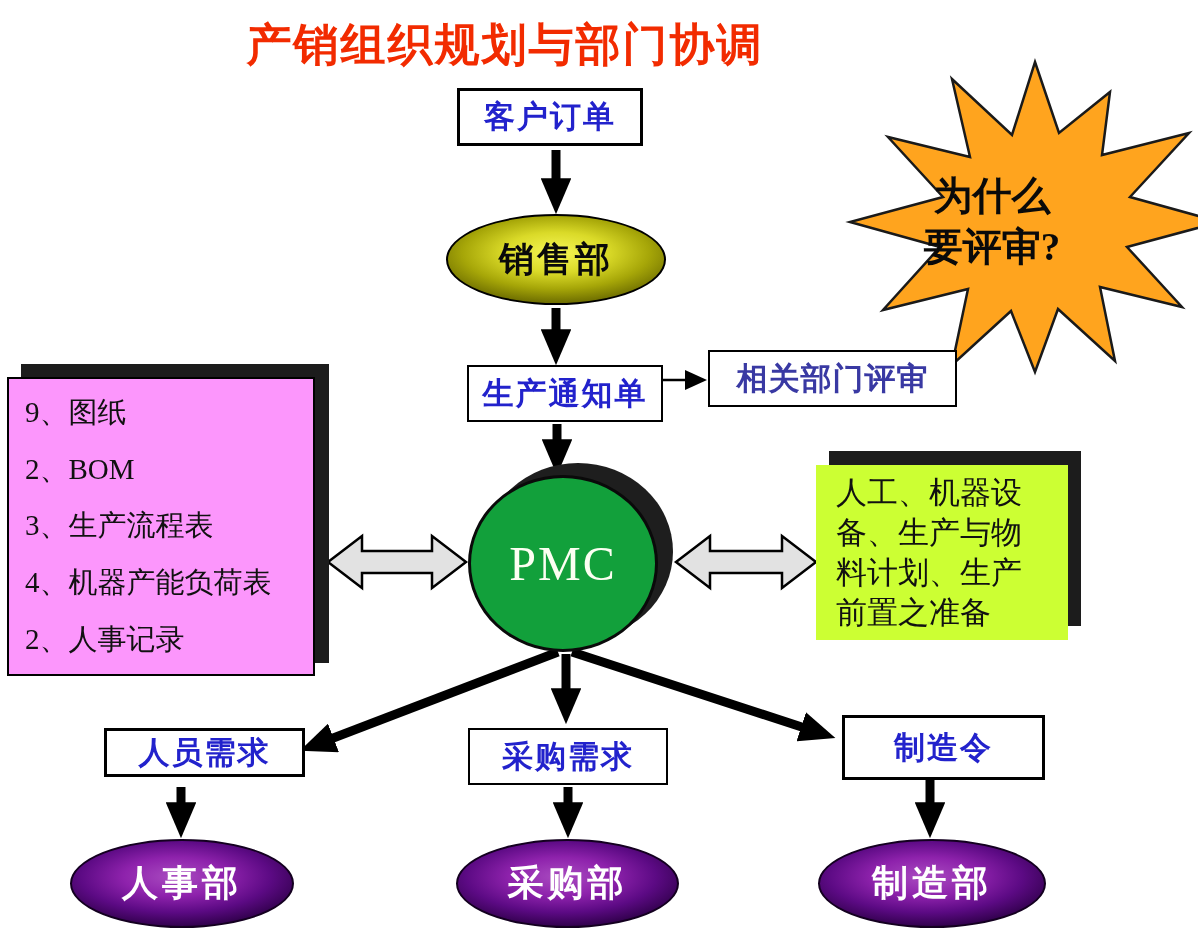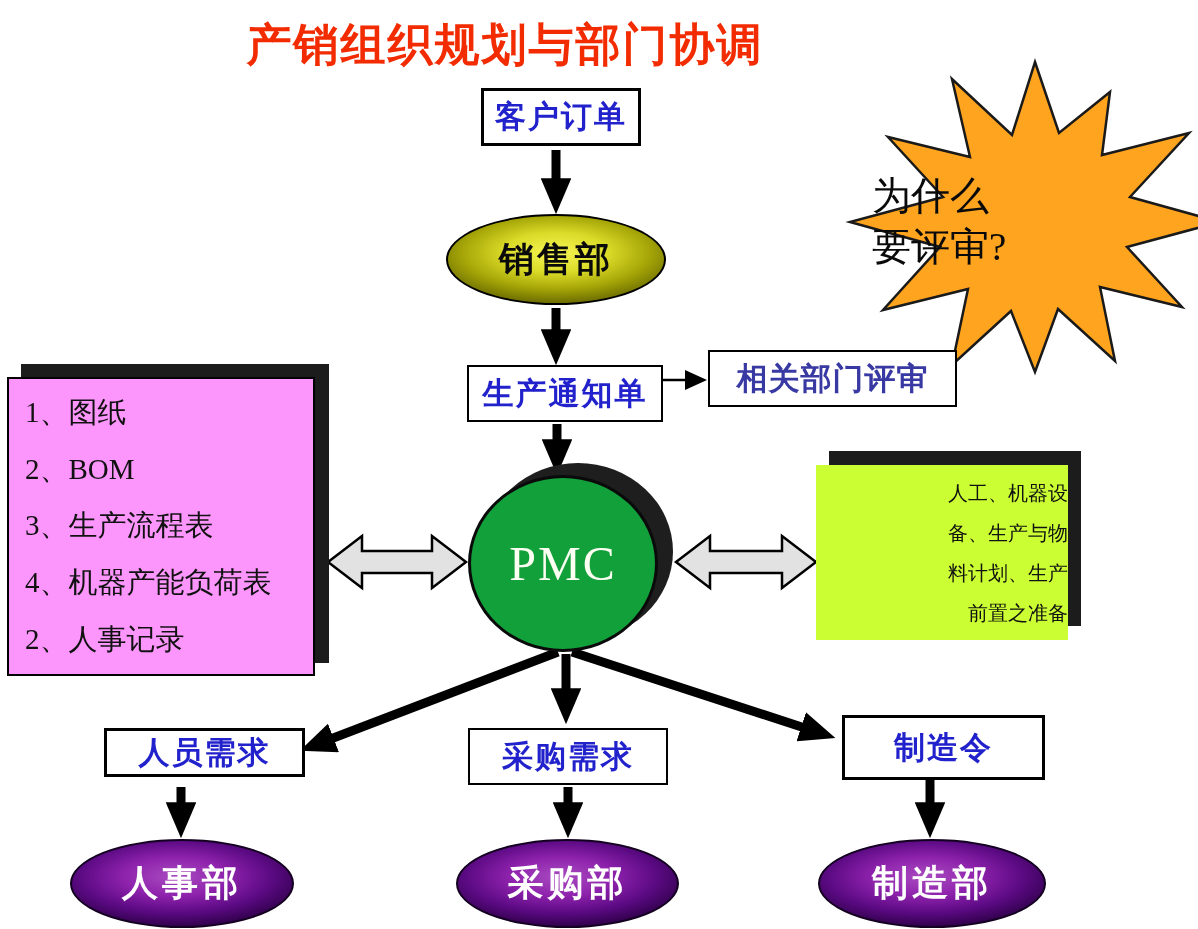--- a/index.html
+++ b/index.html
@@ -12,21 +12,21 @@
   .title{
     left:155px; top:16px; width:700px; height:58px;
     font-size:45px; font-weight:bold; color:#F22B00; letter-spacing:2px;
     text-align:center; line-height:58px;
   }
   .node-box{
     background:#fff; border:2.5px solid #000;
     display:flex; align-items:center; justify-content:center;
     font-size:31px; font-weight:bold; color:#2222CC; letter-spacing:2px;
   }
-  .b-customer{left:457px; top:88px; width:160px; height:58px; border-width:3px;margin-left:24px;}
+  .b-customer{left:457px; top:88px; width:186px; height:58px; border-width:3px;}
   .b-notice{left:455px; top:365px; width:196px; height:57px;margin-left:12px;}
   .b-review{
     left:708px; top:350px; width:249px; height:57px;
     font-family:"Liberation Sans","DejaVu Sans",sans-serif;
     color:#3939A3; font-size:31px; letter-spacing:1px;
   }
   .b-personnel{left:92px; top:728px; width:201px; height:49px; border-width:3px;margin-left:12px;}
   .b-purchase{left:468px; top:728px; width:200px; height:57px;}
   .b-mfg{left:842px; top:715px; width:203px; height:65px; border-width:3px;}
   .ellipse{
@@ -57,25 +57,25 @@
     left:7px; top:377px; width:308px; height:299px;
     background:#FC96FC; border:2.5px solid #000;
     box-shadow:14px -13px 0 0 #1c1c1c;
     display:flex; flex-direction:column; justify-content:space-around;
     padding:6px 4px 6px 16px; color:#111; font-size:29px;
   }
   .resources-panel{
     left:816px; top:465px; width:252px; height:175px;
     background:#CCFF33; box-shadow:13px -14px 0 0 #1c1c1c;
     display:flex; flex-direction:column; justify-content:center;
-    padding-left:20px; color:#111; font-size:20px; line-height:40px;align-items:flex-end;
+    padding-left:20px; color:#111; font-size:31px; line-height:40px;
   }
   .callout-text{
     left:872px; top:170px; width:240px; z-index:3;
-    color:#0a0a0a; font-size:39px; font-weight:normal; line-height:51px;
+    text-align:center; color:#0a0a0a; font-size:39px; font-weight:bold; line-height:51px;
   }
 </style>
 </head>
 <body>
 
 <div class="stage">
 
   <svg width="1198" height="929" viewBox="0 0 1198 929">
     <defs>
       <marker id="mThick" viewBox="0 0 10 8.5" markerWidth="4" markerHeight="3.4" refX="5.5" refY="4.25" orient="auto" markerUnits="strokeWidth">
@@ -112,21 +112,21 @@
 
   <div class="abs ellipse e-sales">销售部</div>
 
   <div class="abs node-box b-notice">生产通知单</div>
 
   <div class="abs node-box b-review">相关部门评审</div>
 
   <div class="abs pmc">PMC</div>
 
   <div class="abs inputs-panel">
-    <div>1、图纸</div>
+    <div>9、图纸</div>
     <div>2、BOM</div>
     <div>3、生产流程表</div>
     <div>4、机器产能负荷表</div>
     <div>2、人事记录</div>
   </div>
 
   <div class="abs resources-panel">
     <div>人工、机器设</div>
     <div>备、生产与物</div>
     <div>料计划、生产</div>

